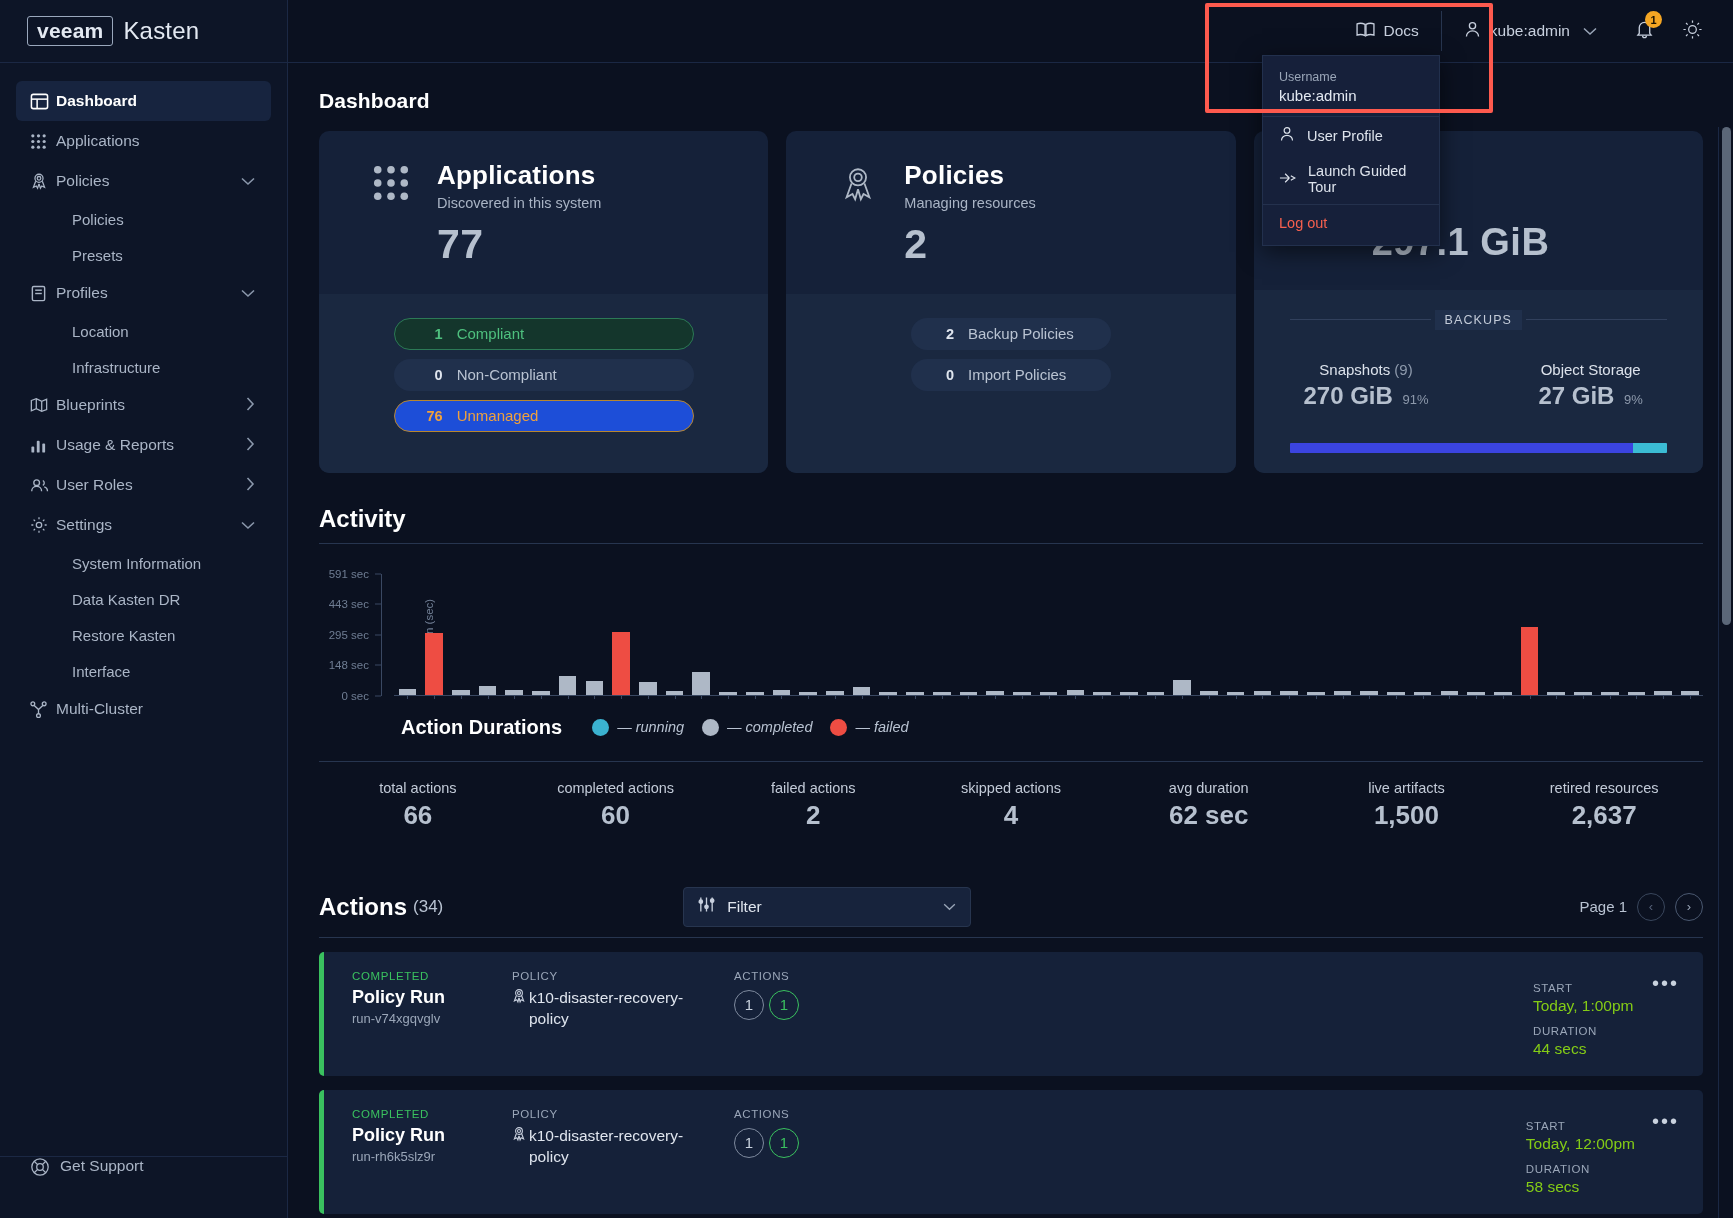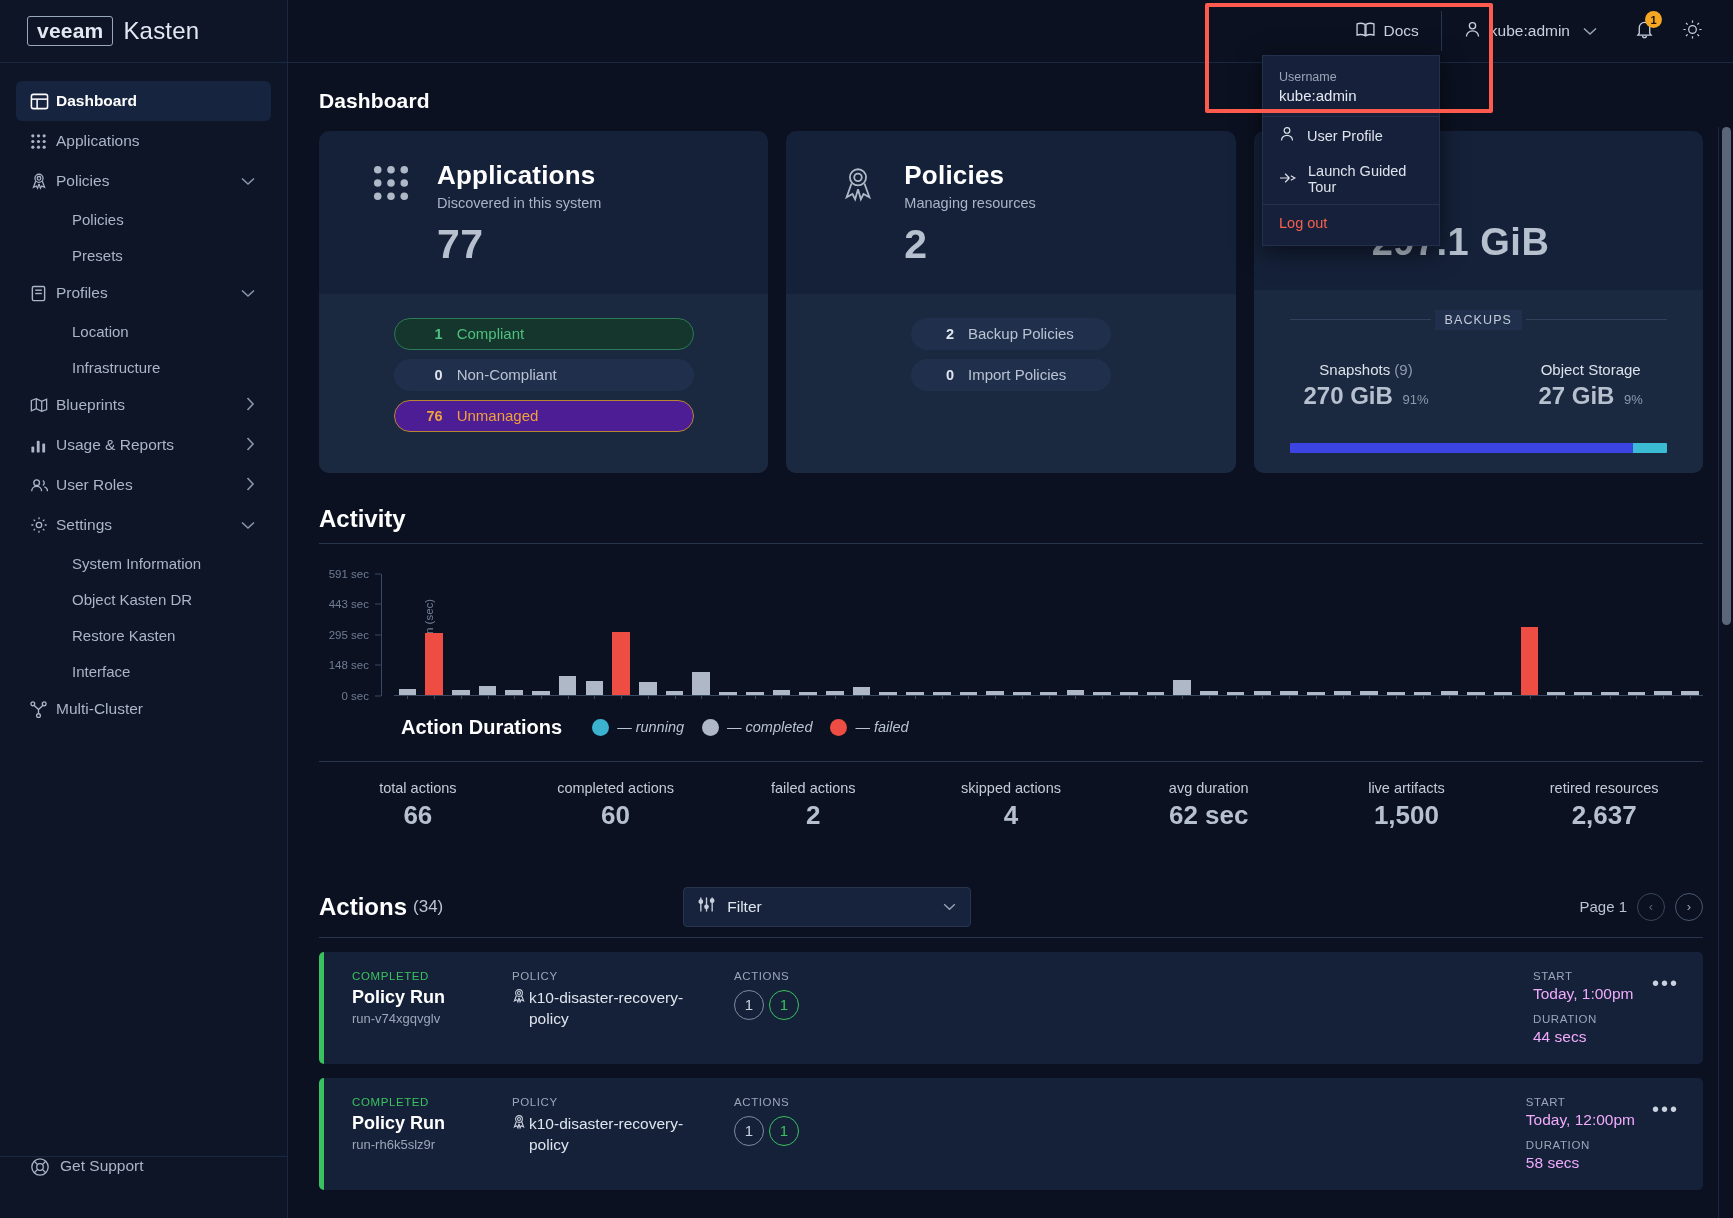--- a/index.html
+++ b/index.html
@@ -125,21 +125,21 @@
   .card-bottom { flex:1; background:#1a2840; padding: 24px 0 20px 0; display:flex; flex-direction:column; align-items:center; gap:9px; }
   .pill {
     width: 300px; height: 32px; border-radius: 16px;
     display:flex; align-items:center; gap: 14px;
     padding-left: 30px; font-size:15px;
     background:#20304c; color:#b9c3d2; border:1px solid transparent;
   }
   .pill .n { font-weight:700; font-size:14.5px; min-width: 18px; text-align:right; }
   .pill.green { background:#14362c; border-color:#2c7a56; color:#4ec07e; }
   .pill.green .n { color:#4ec07e; }
-  .pill.orange { background:#4c1d95; border-color:#b8862f; color:#f0a13c; }
+  .pill.orange { background:#1d4ed8; border-color:#b8862f; color:#f0a13c; }
   .pill.orange .n { color:#f0a13c; }
   .pill.plain { background:#20304c; }
   .pill.plain .n { color:#dfe5ee; }
   .pill.narrow { width: 200px; padding-left: 24px; }
 
   
   .backups-sep { display:flex; align-items:center; width:100%; padding: 0 36px; margin-top: 4px; }
   .bsep-line { flex:1; height:1px; background:#31405c; }
   .bsep-text { font-size:12.5px; letter-spacing:1.1px; color:#c3cbd8; background:#20304c; padding: 3px 10px; margin: 0 4px; }
   .backup-cols { display:flex; width:100%; padding: 22px 0 0 0; }
@@ -223,22 +223,22 @@
   .act-id { font-size:13px; color:#9aa6b8; margin-top:3px; }
   .policy-txt { font-size:15.5px; color:#dfe5ee; margin-top:6px; line-height:1.35; display:flex; gap:3px; }
   .circles { display:flex; gap:5px; margin-top:8px; }
   .circ {
     width:30px; height:30px; border-radius:50%;
     border:1.5px solid #7e8a9e; color:#c9d2de;
     display:flex; align-items:center; justify-content:center; font-size:15px;
   }
   .circ.green { border-color:#3ac15f; color:#3ac15f; }
   .act-right { margin-left:auto; padding-right: 68px; text-align:left; min-width: 170px; }
-  .act-right .col-label { margin-top:0; }
-  .act-val { font-size:15.5px; color:#f0abfc; margin-top:3px; }
+  .act-right .col-label { margin-top:12px; }
+  .act-val { font-size:15.5px; color:#84cc16; margin-top:3px; }
   .act-right .dur { margin-top:10px; }
   .dots { position:absolute; right: 24px; top: 26px; color:#c9d2de; font-size:20px; letter-spacing:2px; cursor:pointer; line-height:10px; }
 
   
   .scrollbar { position:absolute; right:2px; top:64px; width:9px; height:1154px; }
   .scrollbar .track { width:9px; height:100%; background:#0b1120; }
   .scrollbar .thumb { position:absolute; top:0; left:0; width:9px; height:498px; background:#5b6778; border-radius:5px; }
   .sb-divider { position:absolute; right:14px; top:64px; bottom:0; width:1px; background:#1b2844; }
 </style>
 </head>
@@ -387,21 +387,21 @@
         <span class="chev">
           <svg width="14" height="9" viewBox="0 0 14 9" fill="none" stroke="currentColor" stroke-width="1.6">
               <path d="M1 1.5 L7 7 L13 1.5"></path>
             </svg>
         </span>
       </div>
       <div class="nav-sub">
         <span>System Information</span>
       </div>
       <div class="nav-sub">
-        <span>Object Kasten DR</span>
+        <span>Data Kasten DR</span>
       </div>
       <div class="nav-sub">
         <span>Restore Kasten</span>
       </div>
       <div class="nav-sub">
         <span>Interface</span>
       </div>
 
       <div class="nav-item">
         <span class="ico">

